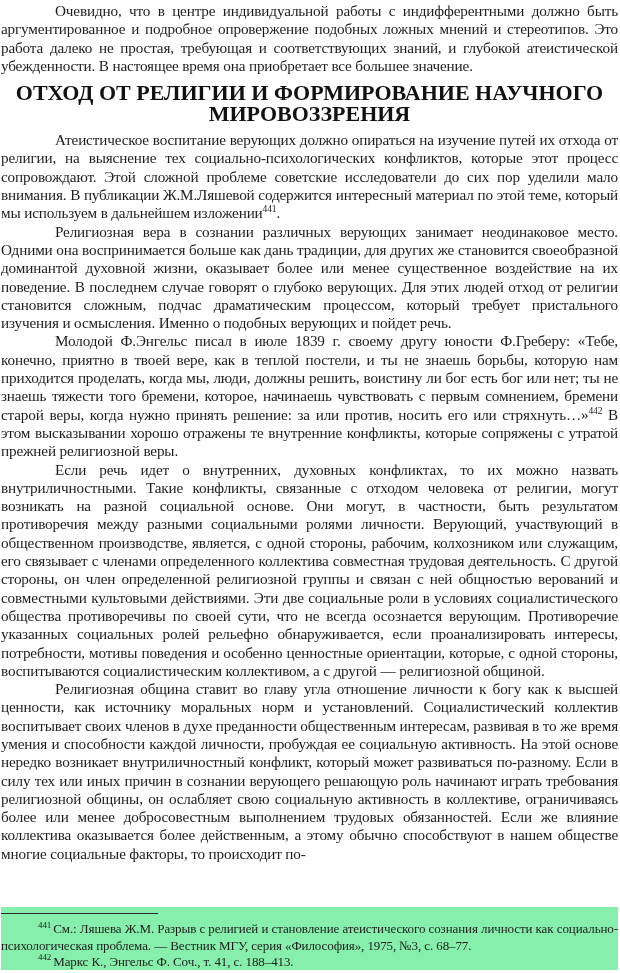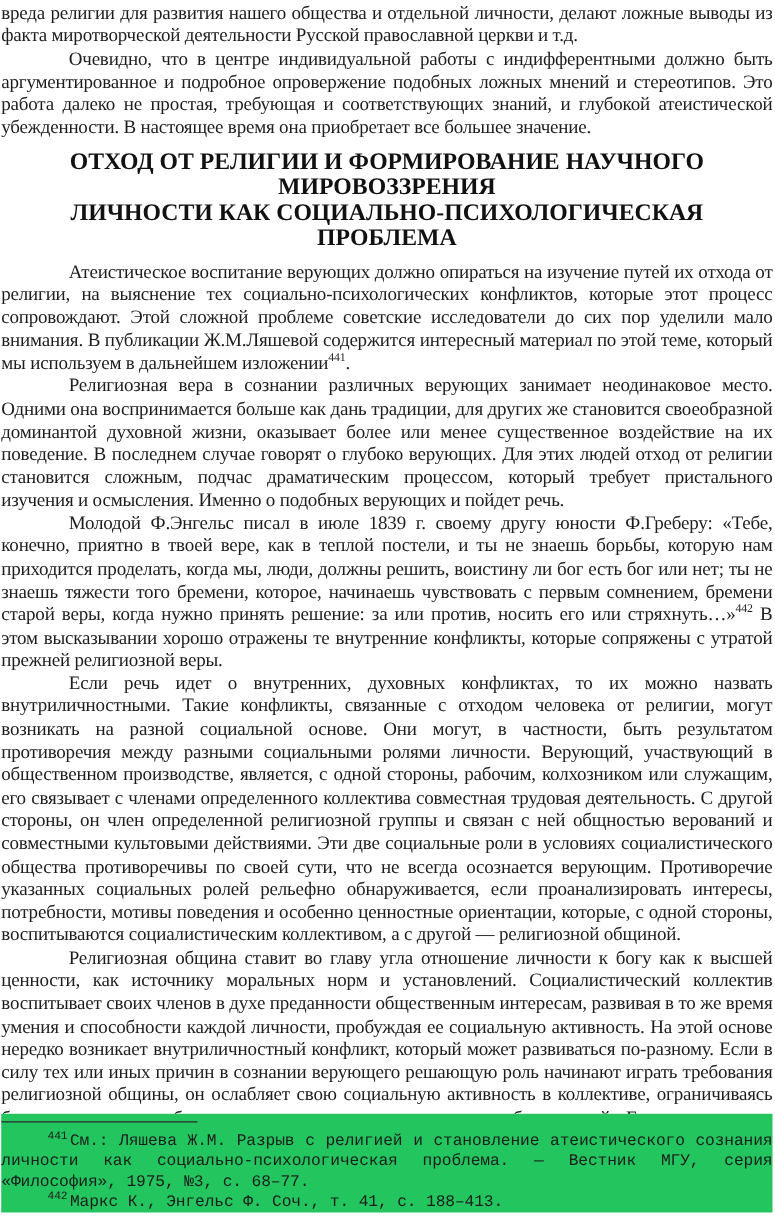--- a/index.html
+++ b/index.html
@@ -19,43 +19,42 @@
   .para {
     font-size: 15.2px;
     line-height: 18.3px;
     text-align: justify;
     text-indent: 54px;
     letter-spacing: -0.15px;
   }
   .para.no-indent { text-indent: 0; }
   .heading {
     font-weight: 700;
-    font-size: 19px;
+    font-size: 22px;
     line-height: 20.5px;
     text-align: center;
     margin: 8px 0 7px 0;
     letter-spacing: 0;
     color: #111111;
   }
   .heading .hline { display: block; }
   sup.ref {
     font-size: 9.5px;
     line-height: 0;
     vertical-align: super;
   }
   .footnotes {
     position: absolute;
     left: 1px;
     right: 2px;
     bottom: 3px;
-    background: #22c55e;
+    background: #86efac;
     font-size: 13px;
     line-height: 16.2px;
     padding-top: 6px;
-    font-family: Liberation Mono, monospace;
   }
   .fn-rule {
     width: 157px;
     height: 0;
     border-top: 1.5px solid #2a2a2a;
     margin: 0 0 7px 0;
   }
   .footnote {
     text-align: justify;
     text-indent: 37px;
@@ -67,27 +66,25 @@
     vertical-align: super;
     margin-right: 2px;
   }
 </style>
 </head>
 <body>
 
 <div class="page">
   <main class="body-text">
 
-    <p class="para no-indent">вреда религии для развития нашего общества и отдельной личности, делают ложные выводы из факта миротворческой деятельности Русской православной церкви и т.д.</p>
 
     <p class="para">Очевидно, что в центре индивидуальной работы с индифферентными должно быть аргументированное и подробное опровержение подобных ложных мнений и стереотипов. Это работа далеко не простая, требующая и соответствующих знаний, и глубокой атеистической убежденности. В настоящее время она приобретает все большее значение.</p>
 
     <h1 class="heading">
         <span class="hline">ОТХОД ОТ РЕЛИГИИ И ФОРМИРОВАНИЕ НАУЧНОГО МИРОВОЗЗРЕНИЯ</span>
-        <span class="hline">ЛИЧНОСТИ КАК СОЦИАЛЬНО-ПСИХОЛОГИЧЕСКАЯ ПРОБЛЕМА</span>
       </h1>
 
     <p class="para"><span>Атеистическое воспитание верующих должно опираться на изучение путей их отхода от религии, на выяснение тех социально-психологических конфликтов, которые этот процесс сопровождают. Этой сложной проблеме советские исследователи до сих пор уделили мало внимания. В публикации Ж.М.Ляшевой содержится интересный материал по этой теме, который мы используем в дальнейшем изложении</span><sup class="ref">441</sup><span>.</span></p>
 
     <p class="para">Религиозная вера в сознании различных верующих занимает неодинаковое место. Одними она воспринимается больше как дань традиции, для других же становится своеобразной доминантой духовной жизни, оказывает более или менее существенное воздействие на их поведение. В последнем случае говорят о глубоко верующих. Для этих людей отход от религии становится сложным, подчас драматическим процессом, который требует пристального изучения и осмысления. Именно о подобных верующих и пойдет речь.</p>
 
     <p class="para"><span>Молодой Ф.Энгельс писал в июле 1839 г. своему другу юности Ф.Греберу: «Тебе, конечно, приятно в твоей вере, как в теплой постели, и ты не знаешь борьбы, которую нам приходится проделать, когда мы, люди, должны решить, воистину ли бог есть бог или нет; ты не знаешь тяжести того бремени, которое, начинаешь чувствовать с первым сомнением, бремени старой веры, когда нужно принять решение: за или против, носить его или стряхнуть…»</span><sup class="ref">442</sup><span> В этом высказывании хорошо отражены те внутренние конфликты, которые сопряжены с утратой прежней религиозной веры.</span></p>
 
     <p class="para">Если речь идет о внутренних, духовных конфликтах, то их можно назвать внутриличностными. Такие конфликты, связанные с отходом человека от религии, могут возникать на разной социальной основе. Они могут, в частности, быть результатом противоречия между разными социальными ролями личности. Верующий, участвующий в общественном производстве, является, с одной стороны, рабочим, колхозником или служащим, его связывает с членами определенного коллектива совместная трудовая деятельность. С другой стороны, он член определенной религиозной группы и связан с ней общностью верований и совместными культовыми действиями. Эти две социальные роли в условиях социалистического общества противоречивы по своей сути, что не всегда осознается верующим. Противоречие указанных социальных ролей рельефно обнаруживается, если проанализировать интересы, потребности, мотивы поведения и особенно ценностные ориентации, которые, с одной стороны, воспитываются социалистическим коллективом, а с другой — религиозной общиной.</p>
 

